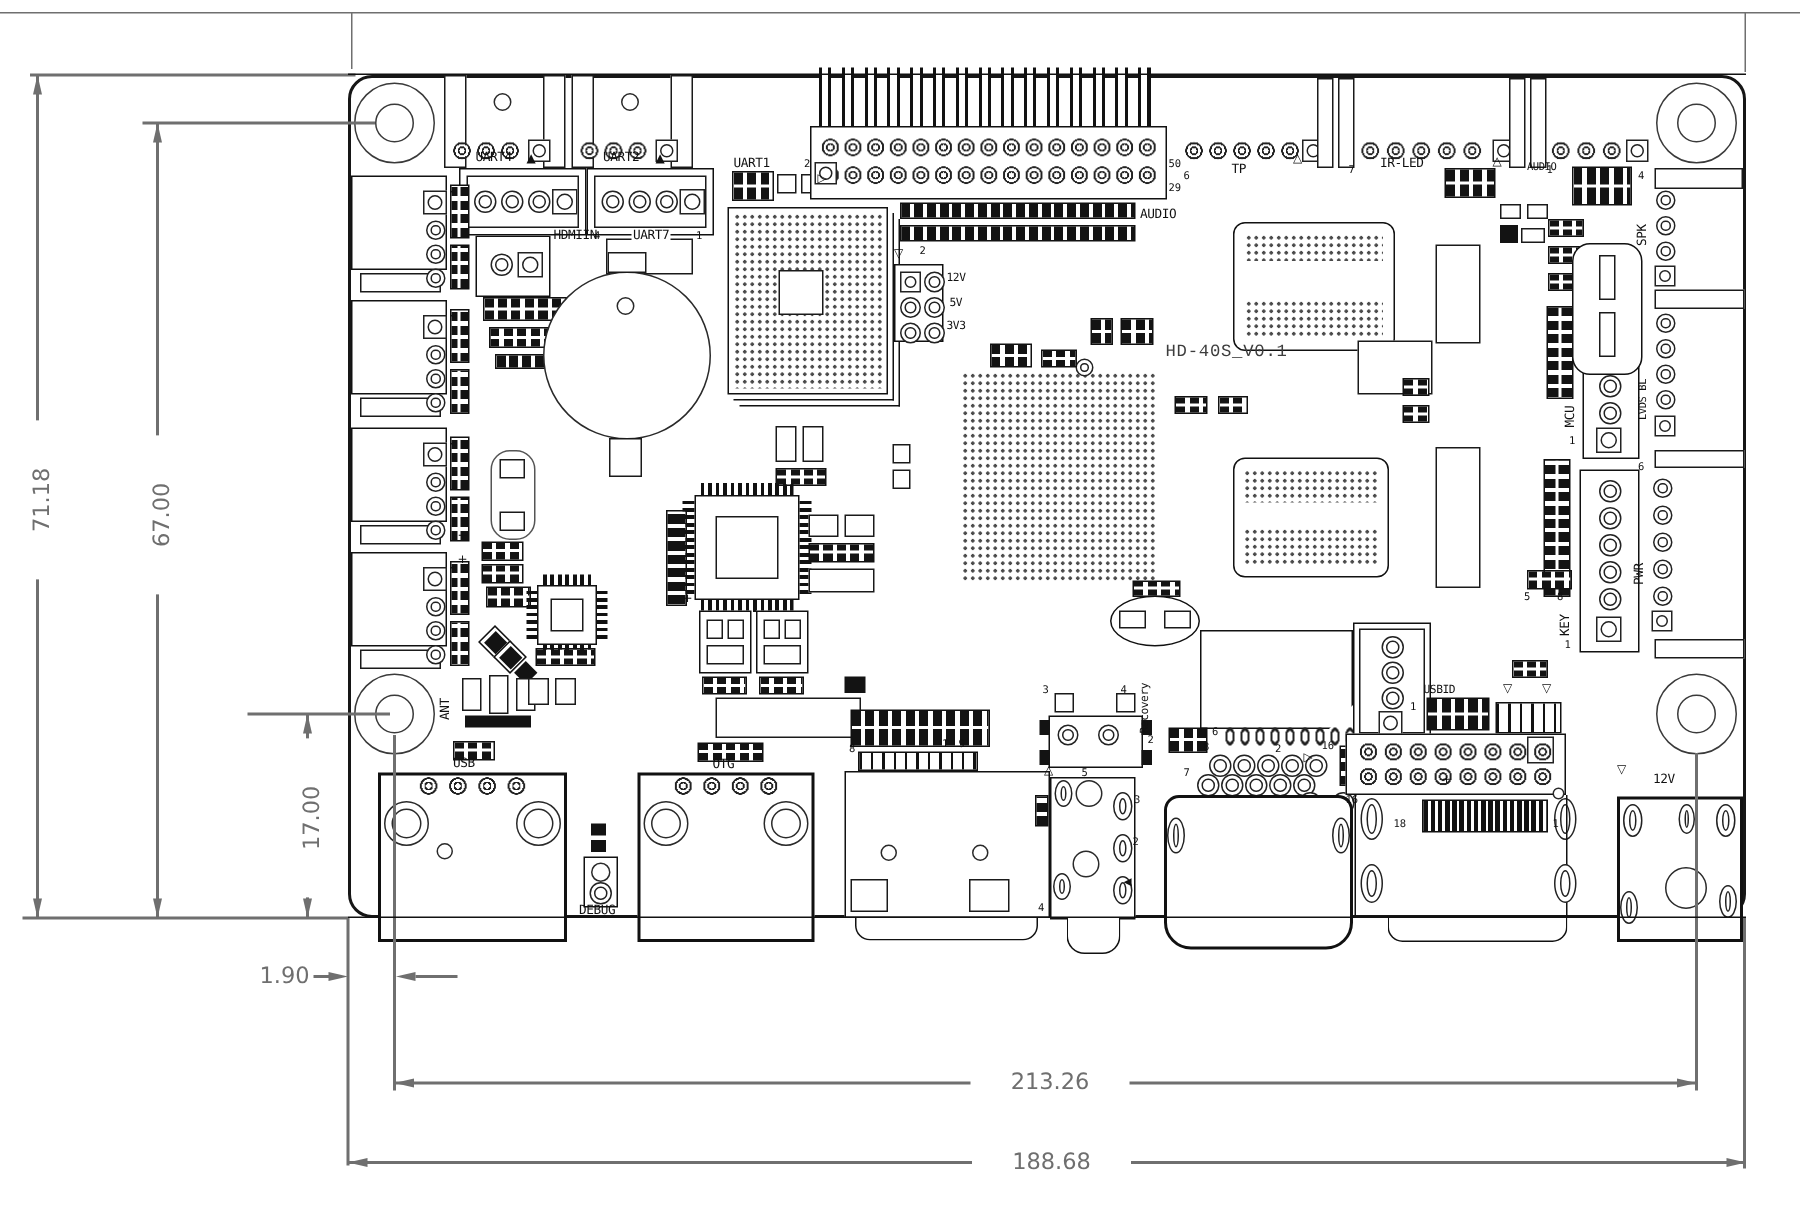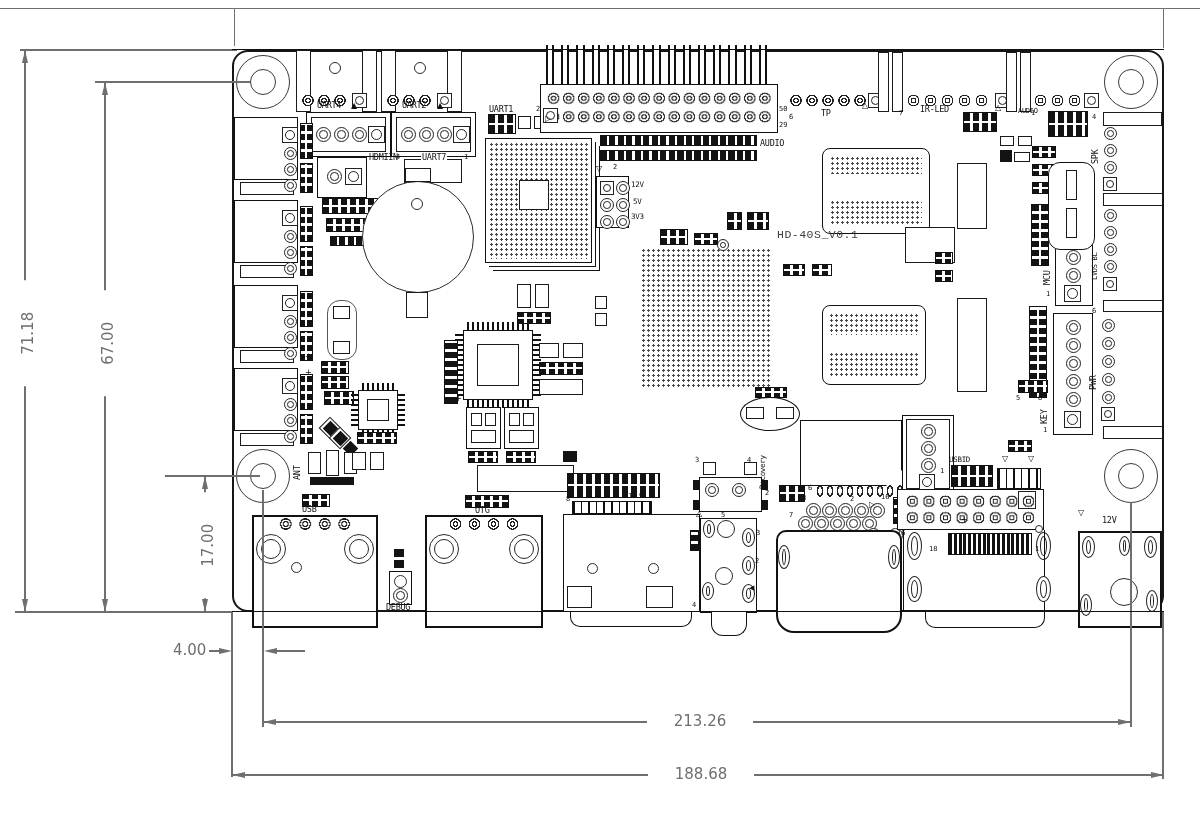--- a/index.html
+++ b/index.html
@@ -93,21 +93,21 @@
   <div class="sl v" style="left:759px;top:489px;font-size:7.5px">Recovery</div>
   <div class="sl v" style="left:1091px;top:164px">SPK</div>
   <div class="sl v" style="left:1092px;top:280px;font-size:7px">LVDS BL</div>
   <div class="sl v" style="left:1043px;top:285px">MCU</div>
   <div class="sl v" style="left:1089px;top:390px">PWR</div>
   <div class="sl v" style="left:1040px;top:424px">KEY</div>
 
   <div class="dim dimv" style="left:-25px;top:325px">71.18</div>
   <div class="dim dimv" style="left:55px;top:335px">67.00</div>
   <div class="dim dimv" style="left:155px;top:537px">17.00</div>
-  <div class="dim" style="left:170px;top:642px">4.00</div>
+  <div class="dim" style="left:170px;top:642px">1.90</div>
   <div class="dim" style="left:647px;top:713px;width:100px;text-align:center">213.26</div>
   <div class="dim" style="left:648px;top:766px;width:100px;text-align:center">188.68</div>
 
   <div class="pn" style="left:779px;top:106px">50</div>
   <div class="pn" style="left:789px;top:114px">6</div>
   <div class="pn" style="left:779px;top:122px">29</div>
   <div class="pn" style="left:536px;top:106px">2</div>
   <div class="pn" style="left:396px;top:154px">4</div>
   <div class="pn" style="left:464px;top:154px">1</div>
   <div class="pn" style="left:899px;top:110px">7</div>

